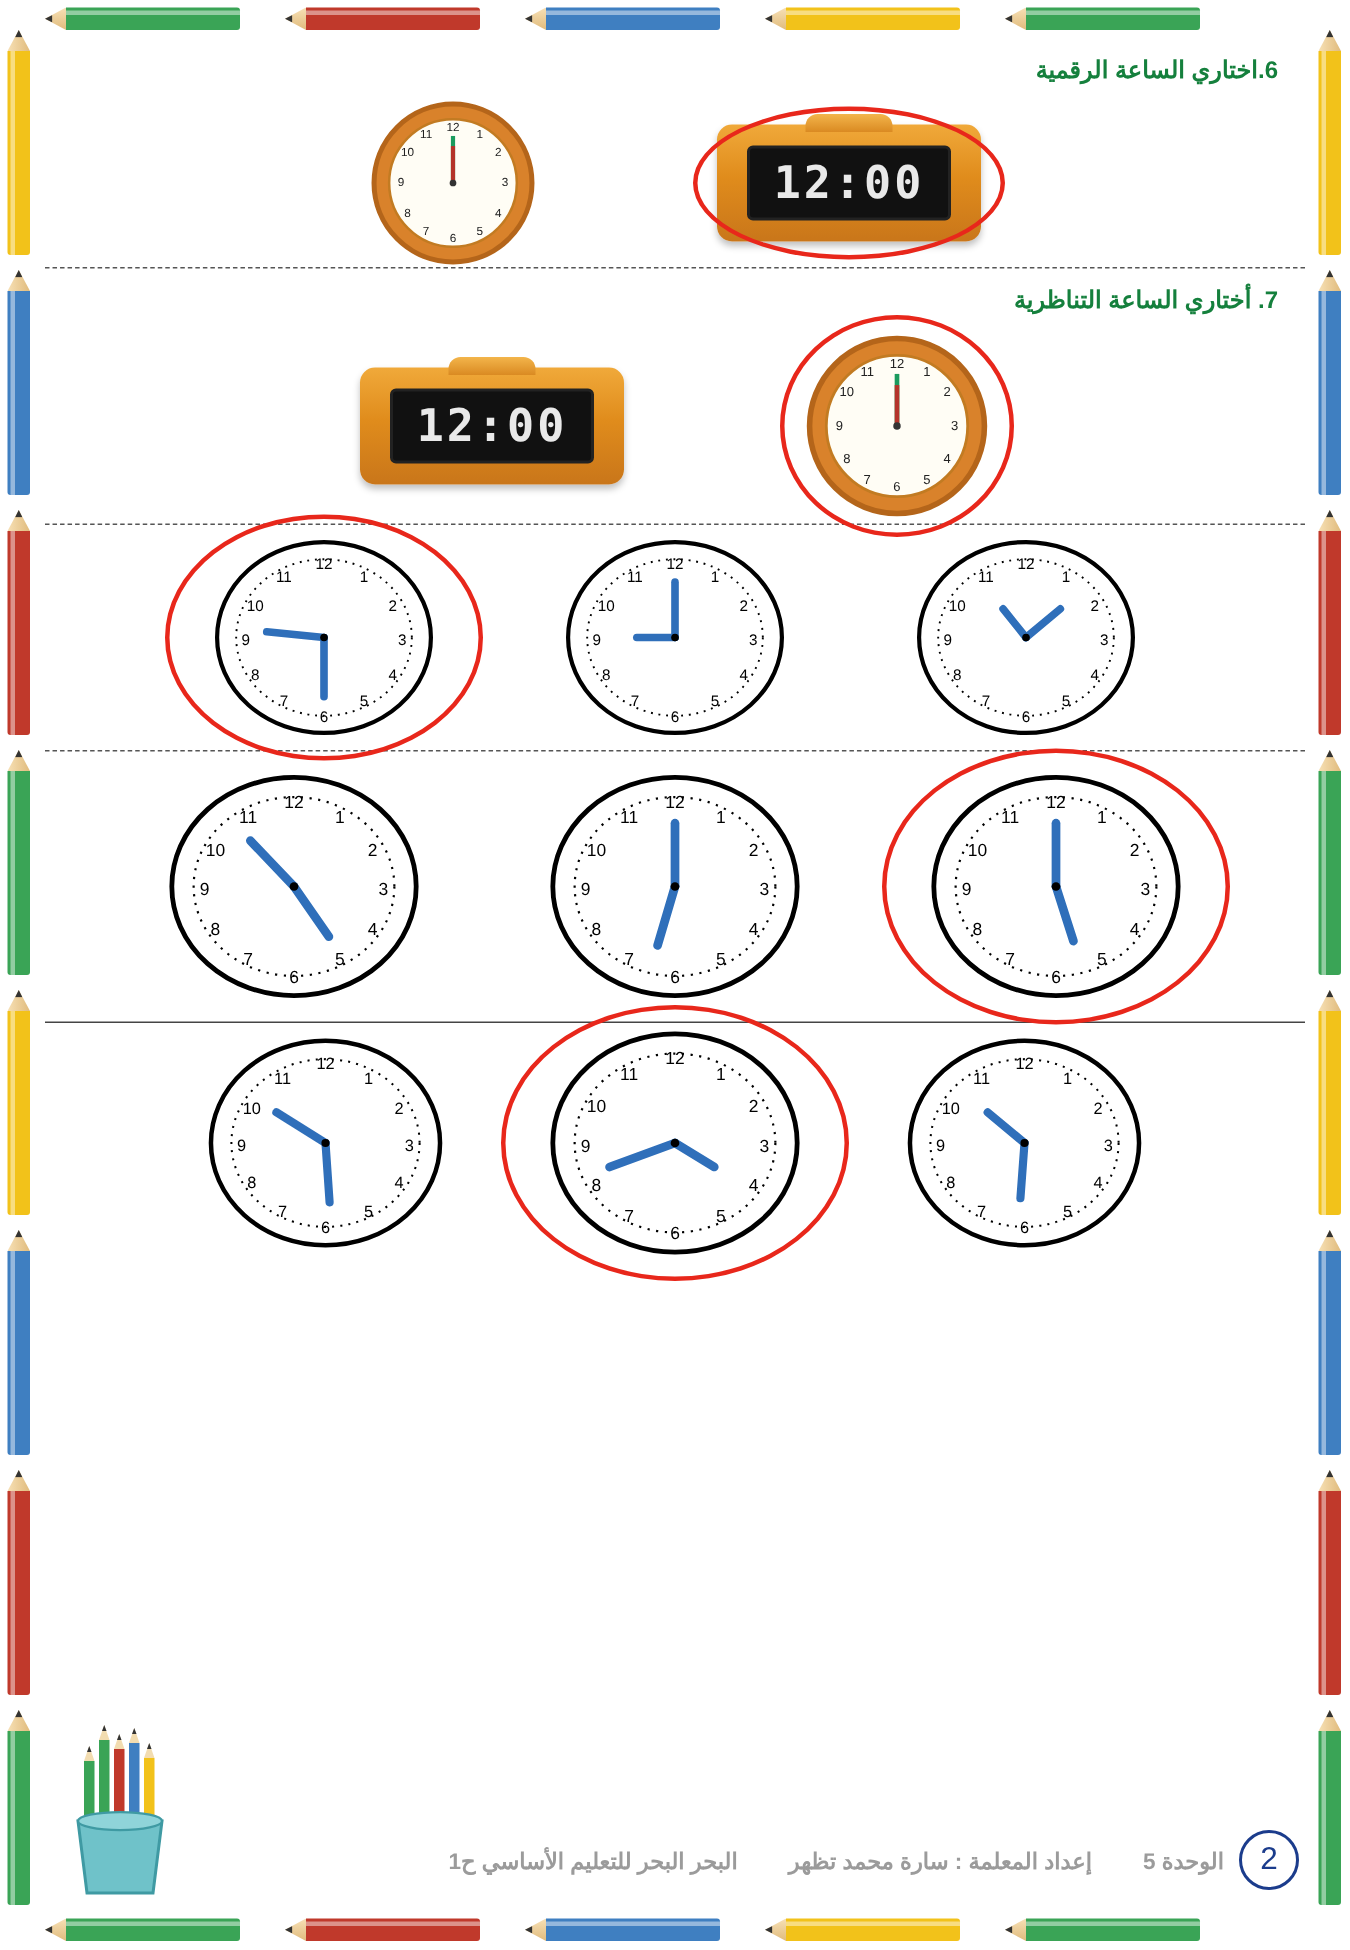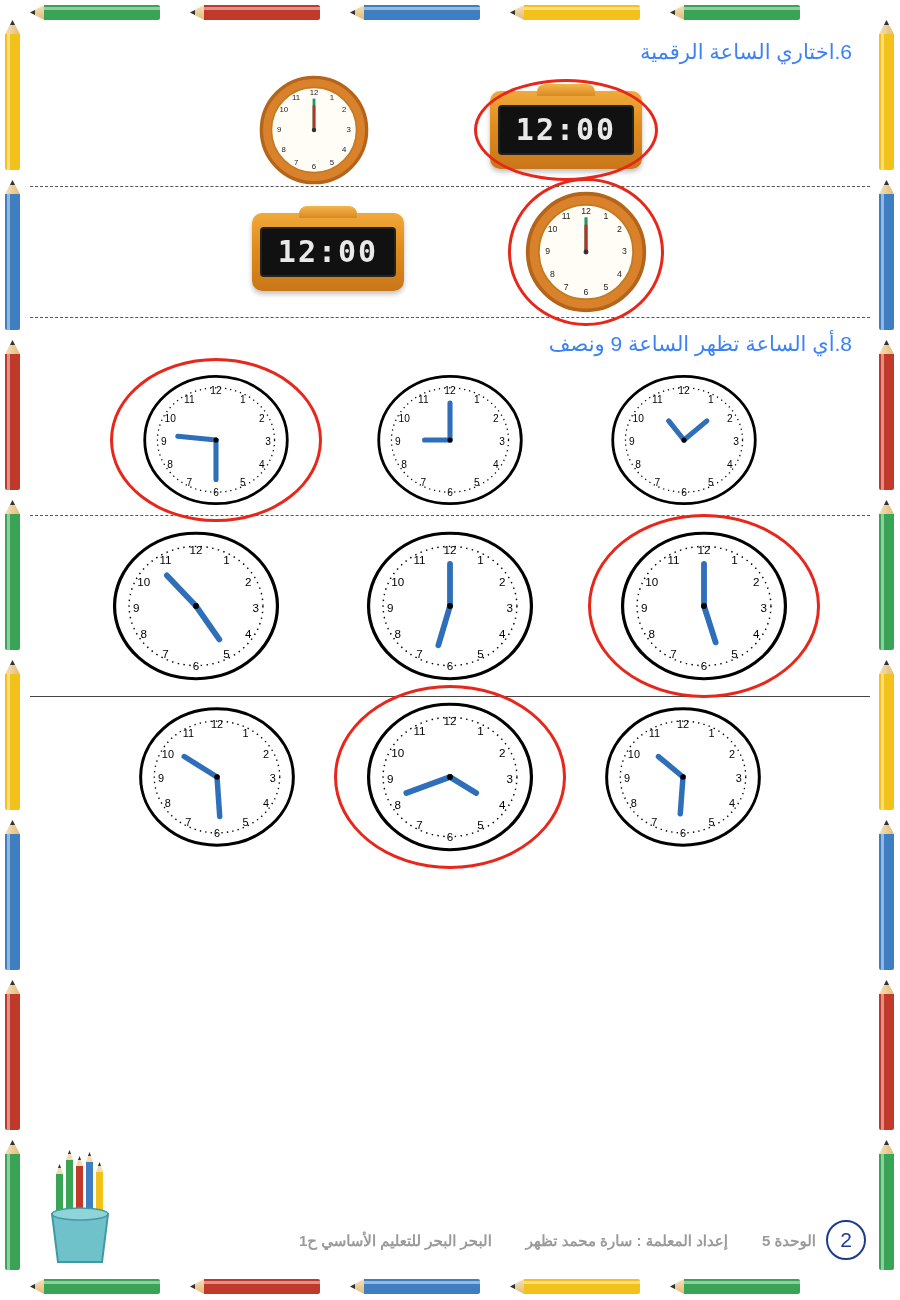--- a/index.html
+++ b/index.html
@@ -72,23 +72,23 @@
   
   .content {
     position: absolute;
     top: 26px;
     left: 26px;
     right: 26px;
     bottom: 26px;
   }
   .q-block { position: relative; }
   .q-title {
-    font-size: 21px;
-    font-weight: normal;
-    color: #3b82f6;
+    font-size: 16px;
+    font-weight: bold;
+    color: #15803d;
     text-align: right;
     padding: 10px 22px 6px 22px;
     direction: rtl;
     line-height: 1.5;
   }
   .divider {
     border-top: 1px dashed #555;
     margin: 0 4px;
     height: 0;
   }
@@ -112,21 +112,21 @@
     transform: translate(-50%, -50%);
     width: calc(100% + 26px);
     height: calc(100% + 18px);
     border: 3px solid #e8271b;
     border-radius: 50%;
     pointer-events: none;
   }
 
   
   .digital {
-    width: 152px;
+    width: 176px;
     height: 78px;
     background: linear-gradient(180deg,#f0a93a 0%, #e08c1c 45%, #c9761a 100%);
     border-radius: 10px;
     position: relative;
     box-shadow: 0 3px 5px rgba(0,0,0,.25);
     display: flex;
     align-items: center;
     justify-content: center;
   }
   .digital .bump {
@@ -395,20 +395,21 @@
             <line x1="50" y1="50" x2="50" y2="22" stroke="#1b9b5e" stroke-width="2.5"></line>
             <line x1="50" y1="50" x2="50" y2="28" stroke="#b4332a" stroke-width="2.5"></line>
             <circle cx="50" cy="50" r="2" fill="#333"></circle>
           </svg>
         </div>
       </div>
       <div class="divider"></div>
     </div>
 
     <div class="q-block">
+      <div class="q-title">7. أختاري الساعة التناظرية</div>
       <div class="row" style="height:130px; gap:120px;">
         <div class="opt circled">
           <svg class="analog" width="124" height="124" viewBox="0 0 100 100">
             <circle cx="50" cy="50" r="47" fill="#d9822b" stroke="#b4651a" stroke-width="3"></circle>
             <circle cx="50" cy="50" r="38" fill="#fffdf5" stroke="#c27b22" stroke-width="1.5"></circle>
             <g font-family="Liberation Sans, sans-serif" font-size="7" fill="#222" text-anchor="middle">
               <text x="50" y="19">12</text>
                 <text x="66" y="23">1</text>
                 <text x="77" y="34">2</text>
               <text x="81" y="52">3</text>
@@ -432,21 +433,20 @@
             <div class="screen">
               <span>12:00</span>
             </div>
           </div>
         </div>
       </div>
       <div class="divider"></div>
     </div>
 
     <div class="q-block">
-      <div class="q-title">8.أي الساعة  تظهر الساعة 9 ونصف</div>
       <div class="row" style="height:150px; gap:54px;">
 
         <div class="opt">
           <svg width="180" height="140" viewBox="0 0 120 110">
             <ellipse cx="60" cy="55" rx="56" ry="50" fill="#fff" stroke="#000" stroke-width="2.2"></ellipse>
             <ellipse cx="60" cy="55" rx="46" ry="41" fill="none" stroke="#000" stroke-width="1" stroke-dasharray="1 3"></ellipse>
             <g font-family="Liberation Sans, sans-serif" font-size="8" fill="#000" text-anchor="middle">
               <text x="60" y="19">12</text>
                 <text x="81" y="26">1</text>
                 <text x="96" y="41">2</text>

